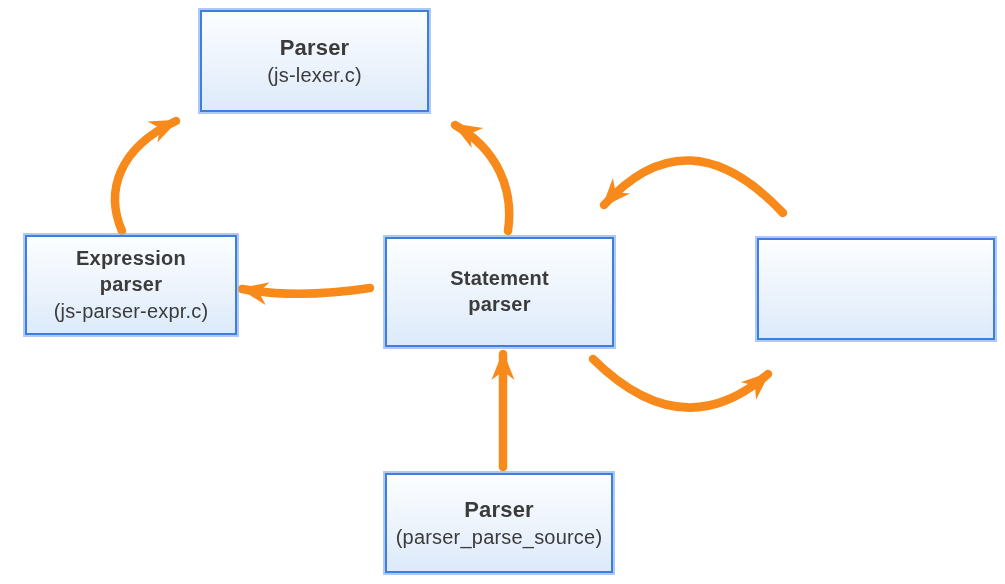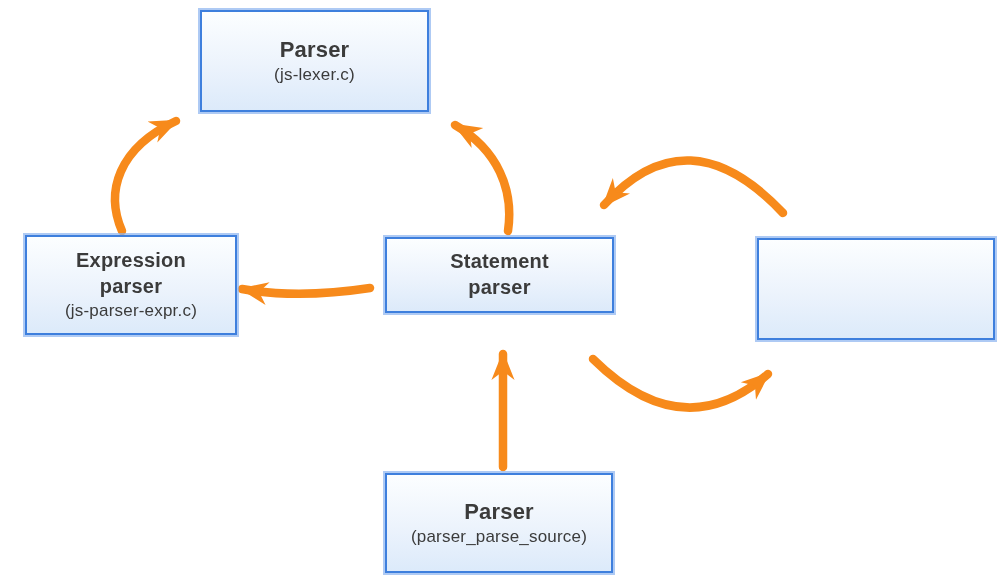--- a/index.html
+++ b/index.html
@@ -34,21 +34,21 @@
   }
   .node .title{
     font-weight:700;
     font-size:20px;
     line-height:1.28;
     white-space:pre-line;
     letter-spacing:0.2px;
   }
   .node .subtitle{
     font-weight:400;
-    font-size:17px;
+    font-size:20px;
     line-height:1.3;
     letter-spacing:0.2px;
   }
   .node.big .title{font-size:22px;}
 </style>
 </head>
 <body>
 
 <div class="canvas">
 
@@ -76,21 +76,21 @@
     <div class="title">Parser</div>
     <div class="subtitle">(js-lexer.c)</div>
   </div>
 
   <div class="node" style="left:25px;top:235px;width:212px;height:100px;">
     <div class="title">Expression
 parser</div>
     <div class="subtitle">(js-parser-expr.c)</div>
   </div>
 
-  <div class="node" style="left:385px;top:237px;width:229px;height:76px;gap:36px;">
+  <div class="node" style="left:385px;top:237px;width:229px;height:110px;gap:36px;">
     <div class="title">Statement
 parser</div>
   </div>
 
   <div class="node big" style="left:757px;top:238px;width:238px;height:102px;">
   </div>
 
   <div class="node big" style="left:385px;top:473px;width:228px;height:100px;">
     <div class="title">Parser</div>
     <div class="subtitle">(parser_parse_source)</div>

